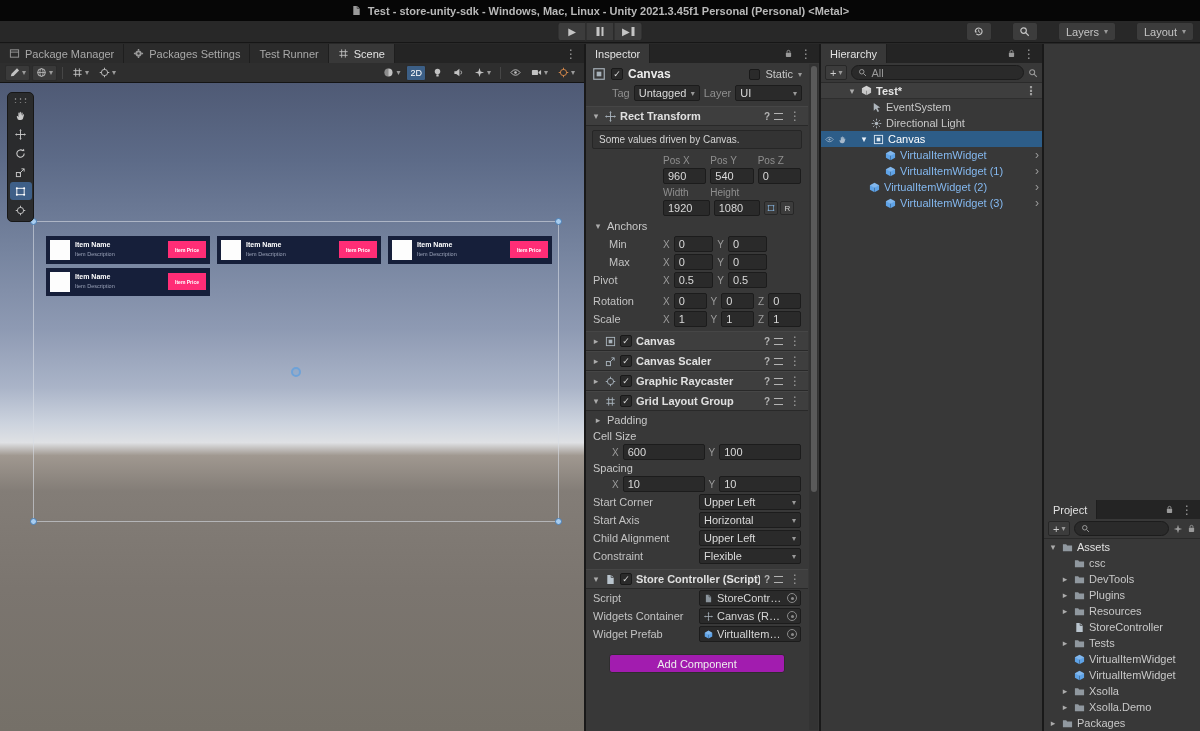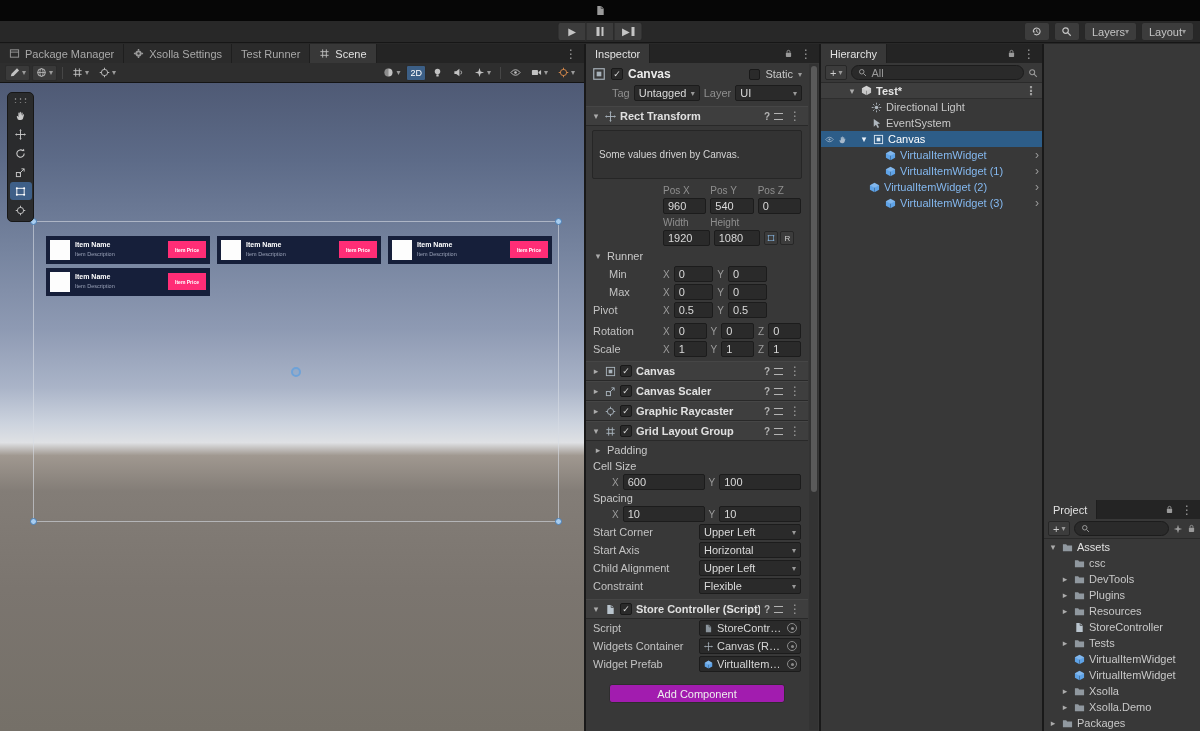--- a/index.html
+++ b/index.html
@@ -12,21 +12,21 @@
   #maintoolbar{position:absolute;left:0;top:21px;width:1200px;height:22px;background:#282828;border-bottom:1px solid #161616;}
   .tbtn{height:19px;background:#3c3c3c;border:1px solid #272727;display:flex;align-items:center;justify-content:center;color:#c5c5c5;}
   #playgroup{position:absolute;left:50%;top:1px;transform:translateX(-50%);display:flex;}
   #playgroup .tbtn{width:29px;margin-left:-1px;}
   #playgroup .tbtn:first-child{border-radius:3px 0 0 3px;margin-left:0;}
   #playgroup .tbtn:last-child{border-radius:0 3px 3px 0;}
   .pausebars{display:flex;gap:2px;}
   .pausebars i{display:block;width:2.5px;height:9px;background:#c5c5c5;}
   .stepbar{width:2.5px;height:9px;background:#c5c5c5;margin-left:2px;}
   #tb-right{position:absolute;right:6px;top:1px;display:flex;gap:4px;}
-  #tb-right .tbtn{border-radius:3px;padding:4px 7px;}
+  #tb-right .tbtn{border-radius:3px;padding:4px 7px;gap:5px;margin-left:16px;}
   .ddarrow{color:#9a9a9a;font-size:8px;}
   
   #workspace{position:absolute;left:0;top:44px;width:1200px;height:687px;display:flex;}
   .split{width:2px;background:#191919;flex:none;}
   .panel{background:#383838;display:flex;flex-direction:column;overflow:hidden;position:relative;}
   
   .tabstrip{height:19px;background:#242424;display:flex;align-items:stretch;flex:none;}
   .tab{padding:0 9px;display:flex;align-items:center;gap:5px;background:#2b2b2b;border-right:1px solid #1e1e1e;color:#a9a9a9;font-size:11px;white-space:nowrap;}
   .tab.active{background:#383838;color:#e2e2e2;}
   .tabspacer{flex:1;}
@@ -62,21 +62,21 @@
   .cb{width:12px;height:12px;background:#2a2a2a;border:1px solid #191919;border-radius:2px;display:flex;align-items:center;justify-content:center;font-size:9px;color:#dcdcdc;flex:none;}
   .tagrow{display:flex;align-items:center;gap:4px;padding:1px 6px 5px 26px;}
   .mut{color:#8f8f8f;}
   .field,.dd{background:#2a2a2a;border:1px solid #1c1c1c;border-radius:2px;height:16px;display:flex;align-items:center;padding:0 4px;color:#dadada;overflow:hidden;white-space:nowrap;}
   .dd{justify-content:space-between;gap:4px;}
   .comph{height:20px;background:#3e3e3e;border-top:1px solid #464646;border-bottom:1px solid #292929;display:flex;align-items:center;gap:4px;padding:0 5px;flex:none;}
   .comph b{color:#e0e0e0;flex:1;overflow:hidden;white-space:nowrap;}
   .fold{width:10px;color:#ababab;font-size:9px;flex:none;text-align:center;}
   .qmark{font-size:10px;font-weight:bold;color:#b3b3b3;}
   .preset{width:9px;height:7px;border-top:1.5px solid #b3b3b3;border-bottom:1.5px solid #b3b3b3;}
-  .helpbox{margin:4px 6px;background:#333;border:1px solid #262626;border-radius:2px;color:#d4d4d4;font-size:10px;padding:18px 6px;}
+  .helpbox{margin:4px 6px;background:#333;border:1px solid #262626;border-radius:2px;color:#d4d4d4;font-size:10px;padding:3px 6px;}
   .r{display:flex;align-items:center;height:18px;padding:0 7px;gap:4px;}
   .rsm{height:14px;}
   .lblN{width:66px;flex:none;color:#c2c2c2;overflow:hidden;white-space:nowrap;}
   .lblW{width:102px;flex:none;color:#c2c2c2;overflow:hidden;white-space:nowrap;}
   .f3{flex:1;display:flex;gap:4px;align-items:center;}
   .f3 .field{flex:1;min-width:0;}
   .f3 .spc{flex:1;}
   .axis{color:#9c9c9c;font-size:10px;flex:none;}
   .colh{flex:1;color:#8f8f8f;font-size:10px;}
   .tinybtn{width:14px;height:14px;background:#3c3c3c;border:1px solid #272727;border-radius:2px;display:flex;align-items:center;justify-content:center;font-size:8px;color:#cfcfcf;flex:none;}
@@ -217,20 +217,21 @@
         <rect x="1.5" y="2" width="9" height="8" fill="none" stroke="currentColor"></rect>
         <path d="M1.5 4.5h9" stroke="currentColor"></path>
       </symbol>
 </defs>
   </svg>
 
 <div id="titlebar">
   <svg class="ic" style="color:#9a9a9a">
       <use href="#i-file"></use>
     </svg>
+  <span>Test - store-unity-sdk - Windows, Mac, Linux - Unity 2021.3.45f1 Personal (Personal) &lt;Metal&gt;</span>
 </div>
 
 <div id="maintoolbar">
   <div id="playgroup">
     <div class="tbtn">
         <span style="font-size:10px">▶</span>
       </div>
     <div class="tbtn">
         <span class="pausebars">
           <i></i>
@@ -270,21 +271,21 @@
       <div class="tab">
           <svg class="ic" style="color:#9a9a9a">
             <use href="#i-pkg"></use>
           </svg>
           <span>Package Manager</span>
         </div>
       <div class="tab">
           <svg class="ic" style="color:#9a9a9a">
             <use href="#i-gear"></use>
           </svg>
-          <span>Xsolla Settings</span>
+          <span>Packages Settings</span>
         </div>
       <div class="tab">
           <span>Test Runner</span>
         </div>
       <div class="tab active">
           <svg class="ic" style="color:#bdbdbd">
             <use href="#i-grid2"></use>
           </svg>
           <span>Scene</span>
         </div>
@@ -523,21 +524,21 @@
                 <svg class="ic" style="width:8px;height:8px;color:#7fa8cf">
                   <use href="#i-rect"></use>
                 </svg>
               </span>
             <span class="tinybtn">R</span>
           </span>
         </div>
       </div>
       <div class="r">
         <span class="fold">▾</span>
-        <span>Runner</span>
+        <span>Anchors</span>
       </div>
       <div class="r">
           <span class="lblN" style="padding-left:16px">Min</span>
         <div class="f3">
           <span class="axis">X</span>
             <span class="field">0</span>
           <span class="axis">Y</span>
             <span class="field">0</span>
           <span class="spc"></span>
         </div>
@@ -764,29 +765,29 @@
       <div class="hrow scenerow" style="padding-left:26px">
         <span class="fold">▾</span>
         <svg class="ic" style="color:#c6c6c6">
             <use href="#i-cube"></use>
           </svg>
         <span class="lab">Test*</span>
         <span class="kebab" style="margin-left:auto">⋮</span>
       </div>
       <div class="hrow" style="padding-left:50px">
         <svg class="ic" style="color:#aeb6bd">
-            <use href="#i-sun"></use>
-          </svg>
-        <span class="lab">Directional Light</span>
+            <use href="#i-pick"></use>
+          </svg>
+        <span class="lab">EventSystem</span>
       </div>
       <div class="hrow" style="padding-left:50px">
         <svg class="ic" style="color:#aeb6bd">
-            <use href="#i-pick"></use>
-          </svg>
-        <span class="lab">EventSystem</span>
+            <use href="#i-sun"></use>
+          </svg>
+        <span class="lab">Directional Light</span>
       </div>
       <div class="hrow sel" style="padding-left:4px">
         <svg class="ic gutter-ico" style="width:9px;height:9px">
             <use href="#i-eye"></use>
           </svg>
         <svg class="ic gutter-ico" style="width:9px;height:9px">
             <use href="#i-hand"></use>
           </svg>
         <span class="fold" style="margin-left:8px;color:#e8f1fa">▾</span>
         <svg class="ic" style="color:#dbe7f2">

